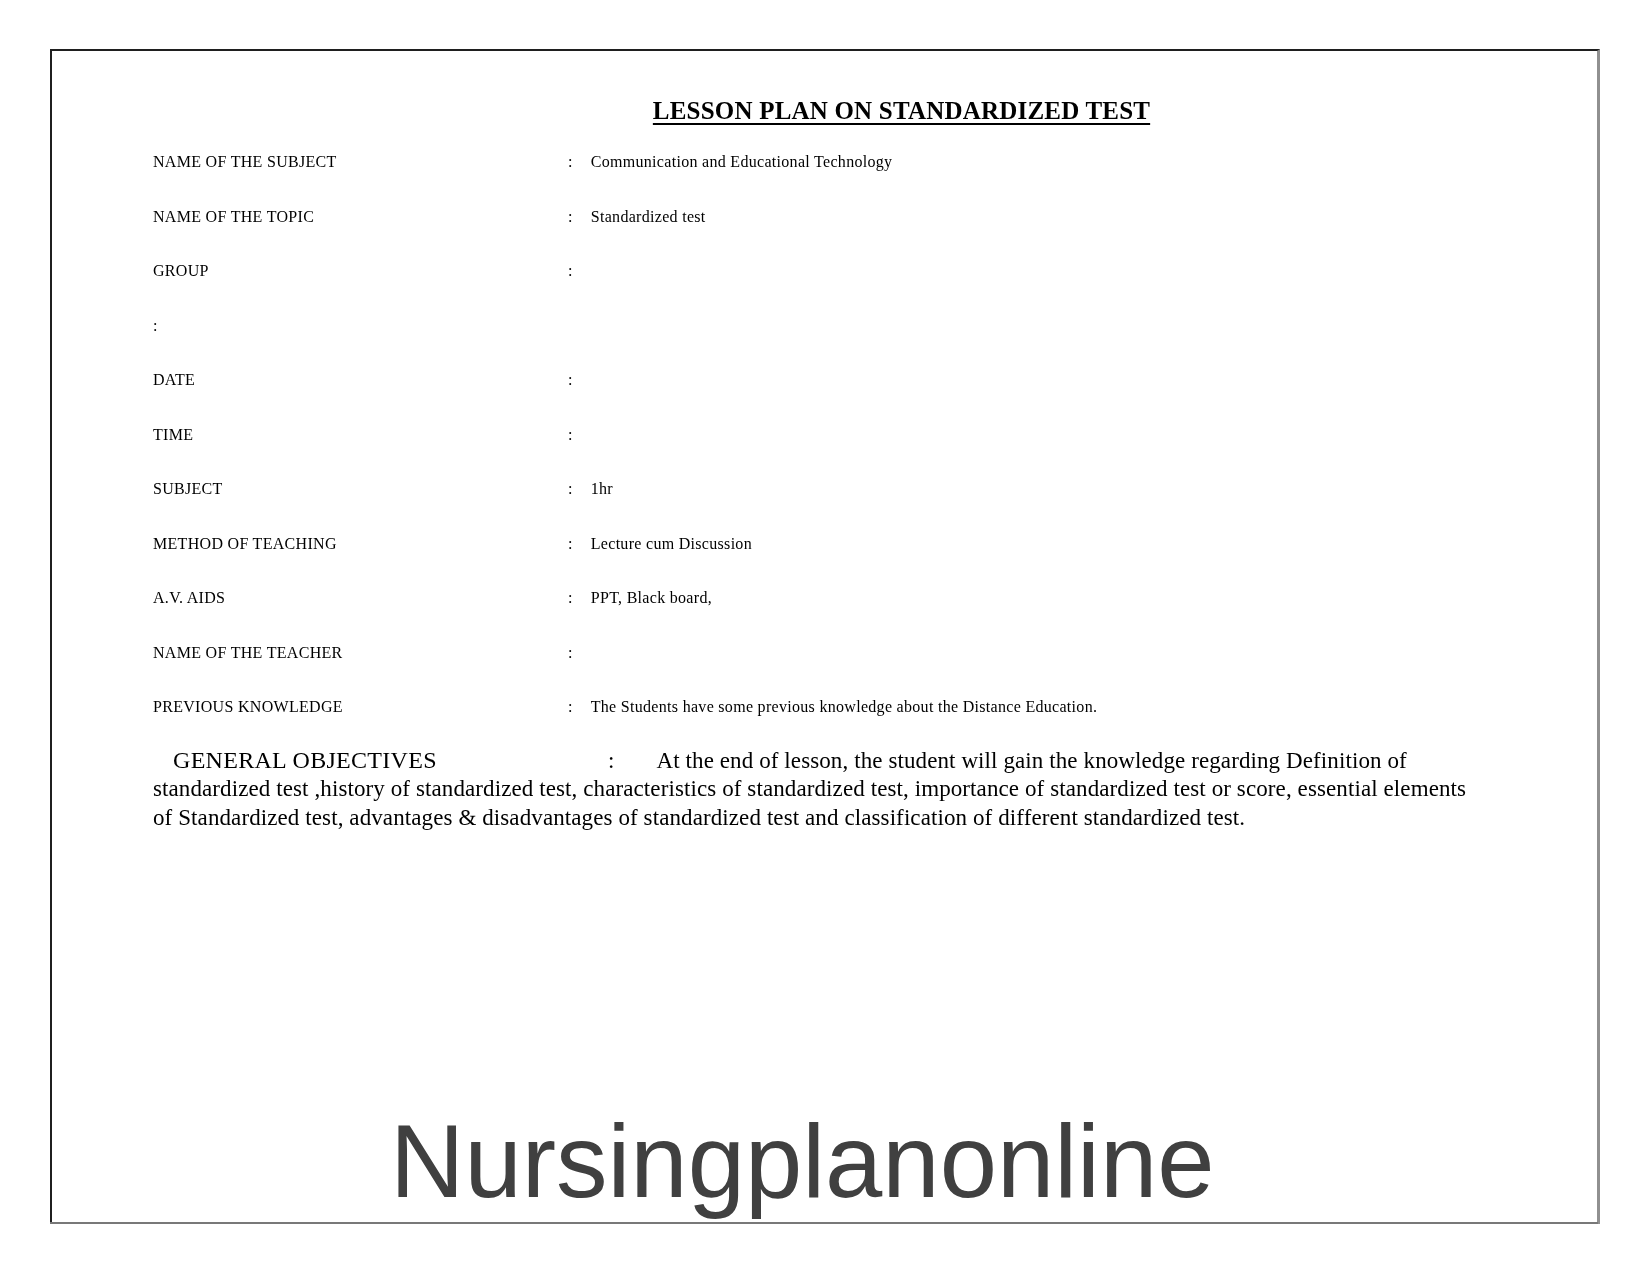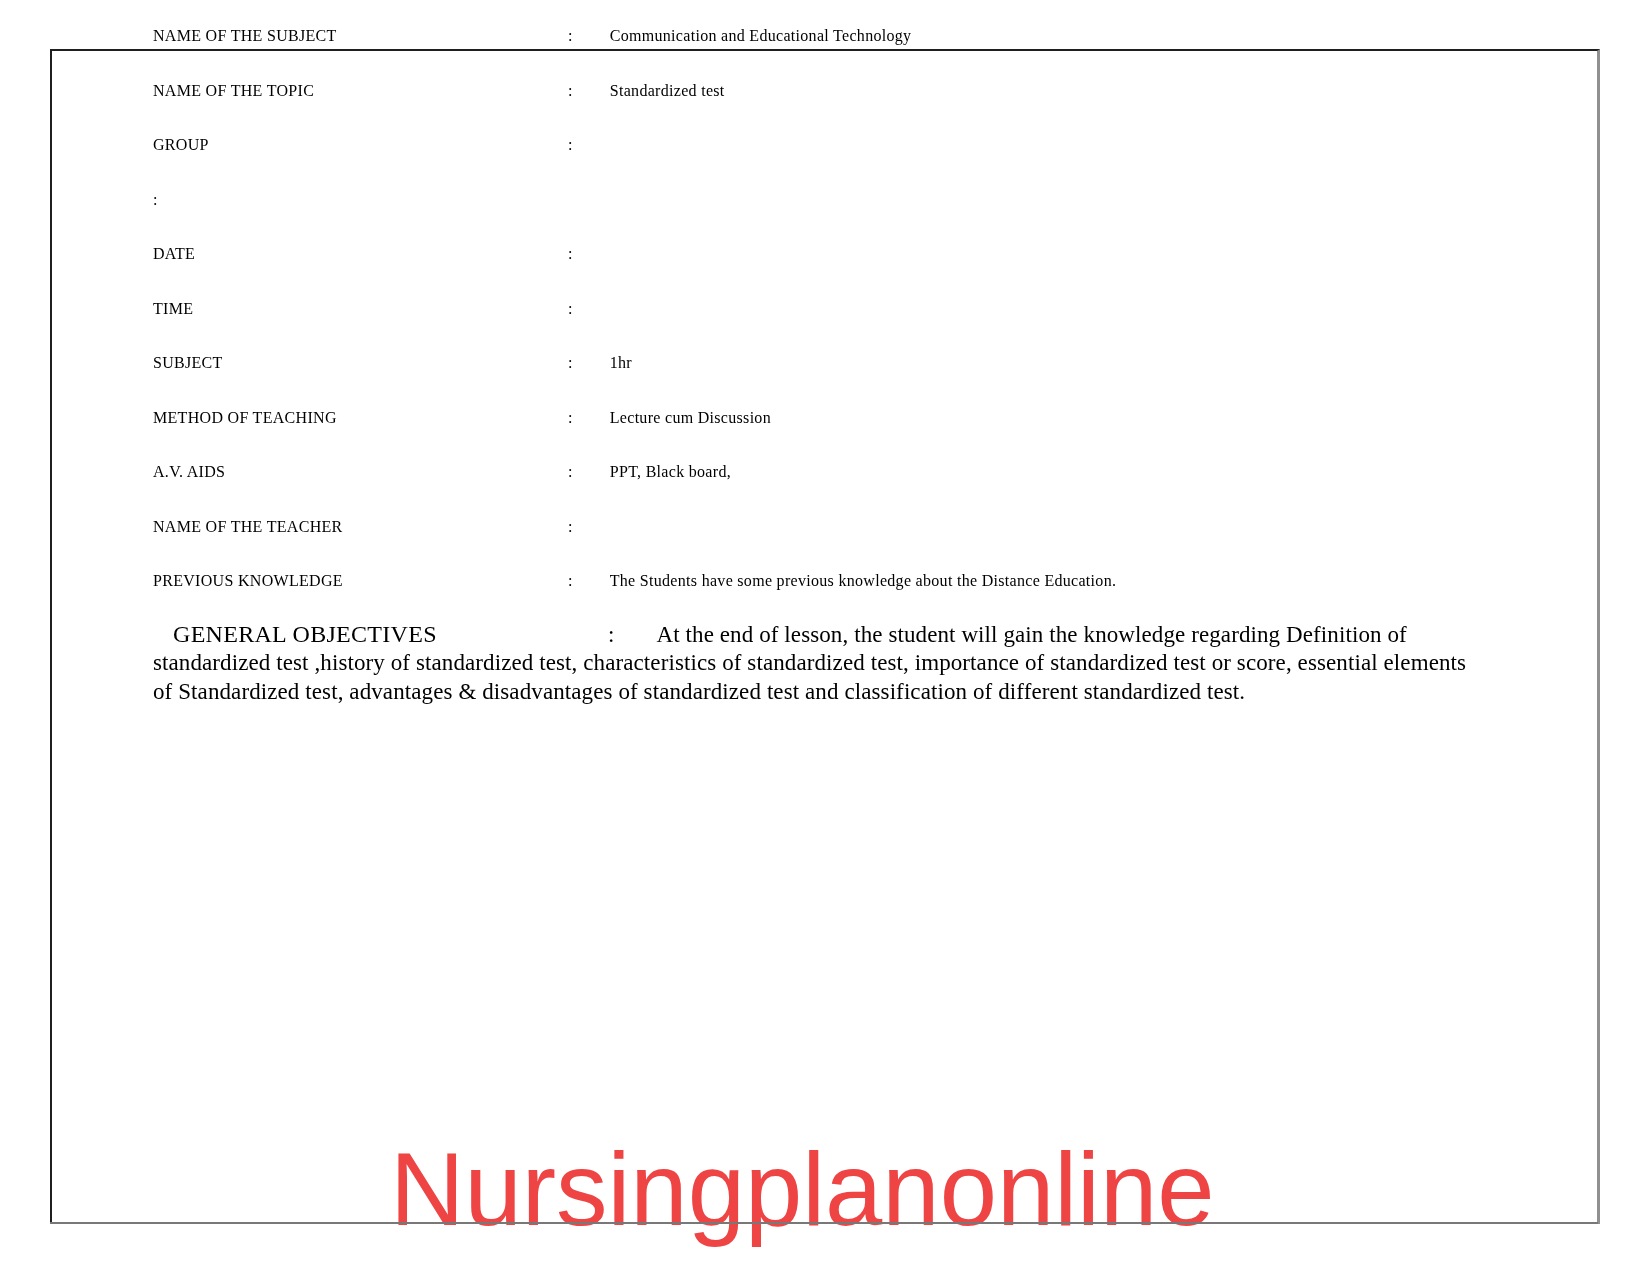--- a/index.html
+++ b/index.html
@@ -58,21 +58,21 @@
     letter-spacing: 0.3px;
   }
   .field-row .f-label {
     width: 415px;
     flex: 0 0 415px;
   }
   .field-row .f-sep {
     flex: 0 0 auto;
   }
   .field-row .f-value {
-    margin-left: 37px;
+    margin-left: 18px;
     white-space: nowrap;
   }
   .objectives {
     margin: 0 165px 0 0;
     font-size: 23px;
     line-height: 28.5px;
     letter-spacing: 0.1px;
   }
   .objectives .o-label {
     display: inline-block;
@@ -83,26 +83,26 @@
   }
   .objectives .o-sep {
     display: inline;
   }
   .objectives .o-value {
     padding-left: 42px;
   }
   .watermark {
     position: absolute;
     left: 390px;
-    top: 1138px;
+    top: 1110px;
     z-index: 2;
     font-family: "Liberation Sans", "DejaVu Sans", sans-serif;
     font-size: 103px;
     line-height: 1;
-    color: #ef4444;
+    color: #404040;
     white-space: nowrap;
   }
   .bottom-rule {
     position: absolute;
     left: 50px;
     top: 1222px;
     width: 1548px;
     height: 2px;
     background: #787878;
     z-index: 3;
@@ -110,20 +110,21 @@
 </style>
 </head>
 <body>
 
 <div class="canvas">
 
   <div class="page-frame"></div>
 
   <div class="content">
 
+    <h1 class="doc-title">LESSON PLAN ON STANDARDIZED TEST</h1>
 
     <div class="rows">
 
       <div class="field-row">
         <span class="f-label">NAME OF THE SUBJECT</span>
         <span class="f-sep">:</span>
         <span class="f-value">Communication and Educational Technology</span>
       </div>
 
       <div class="field-row">

